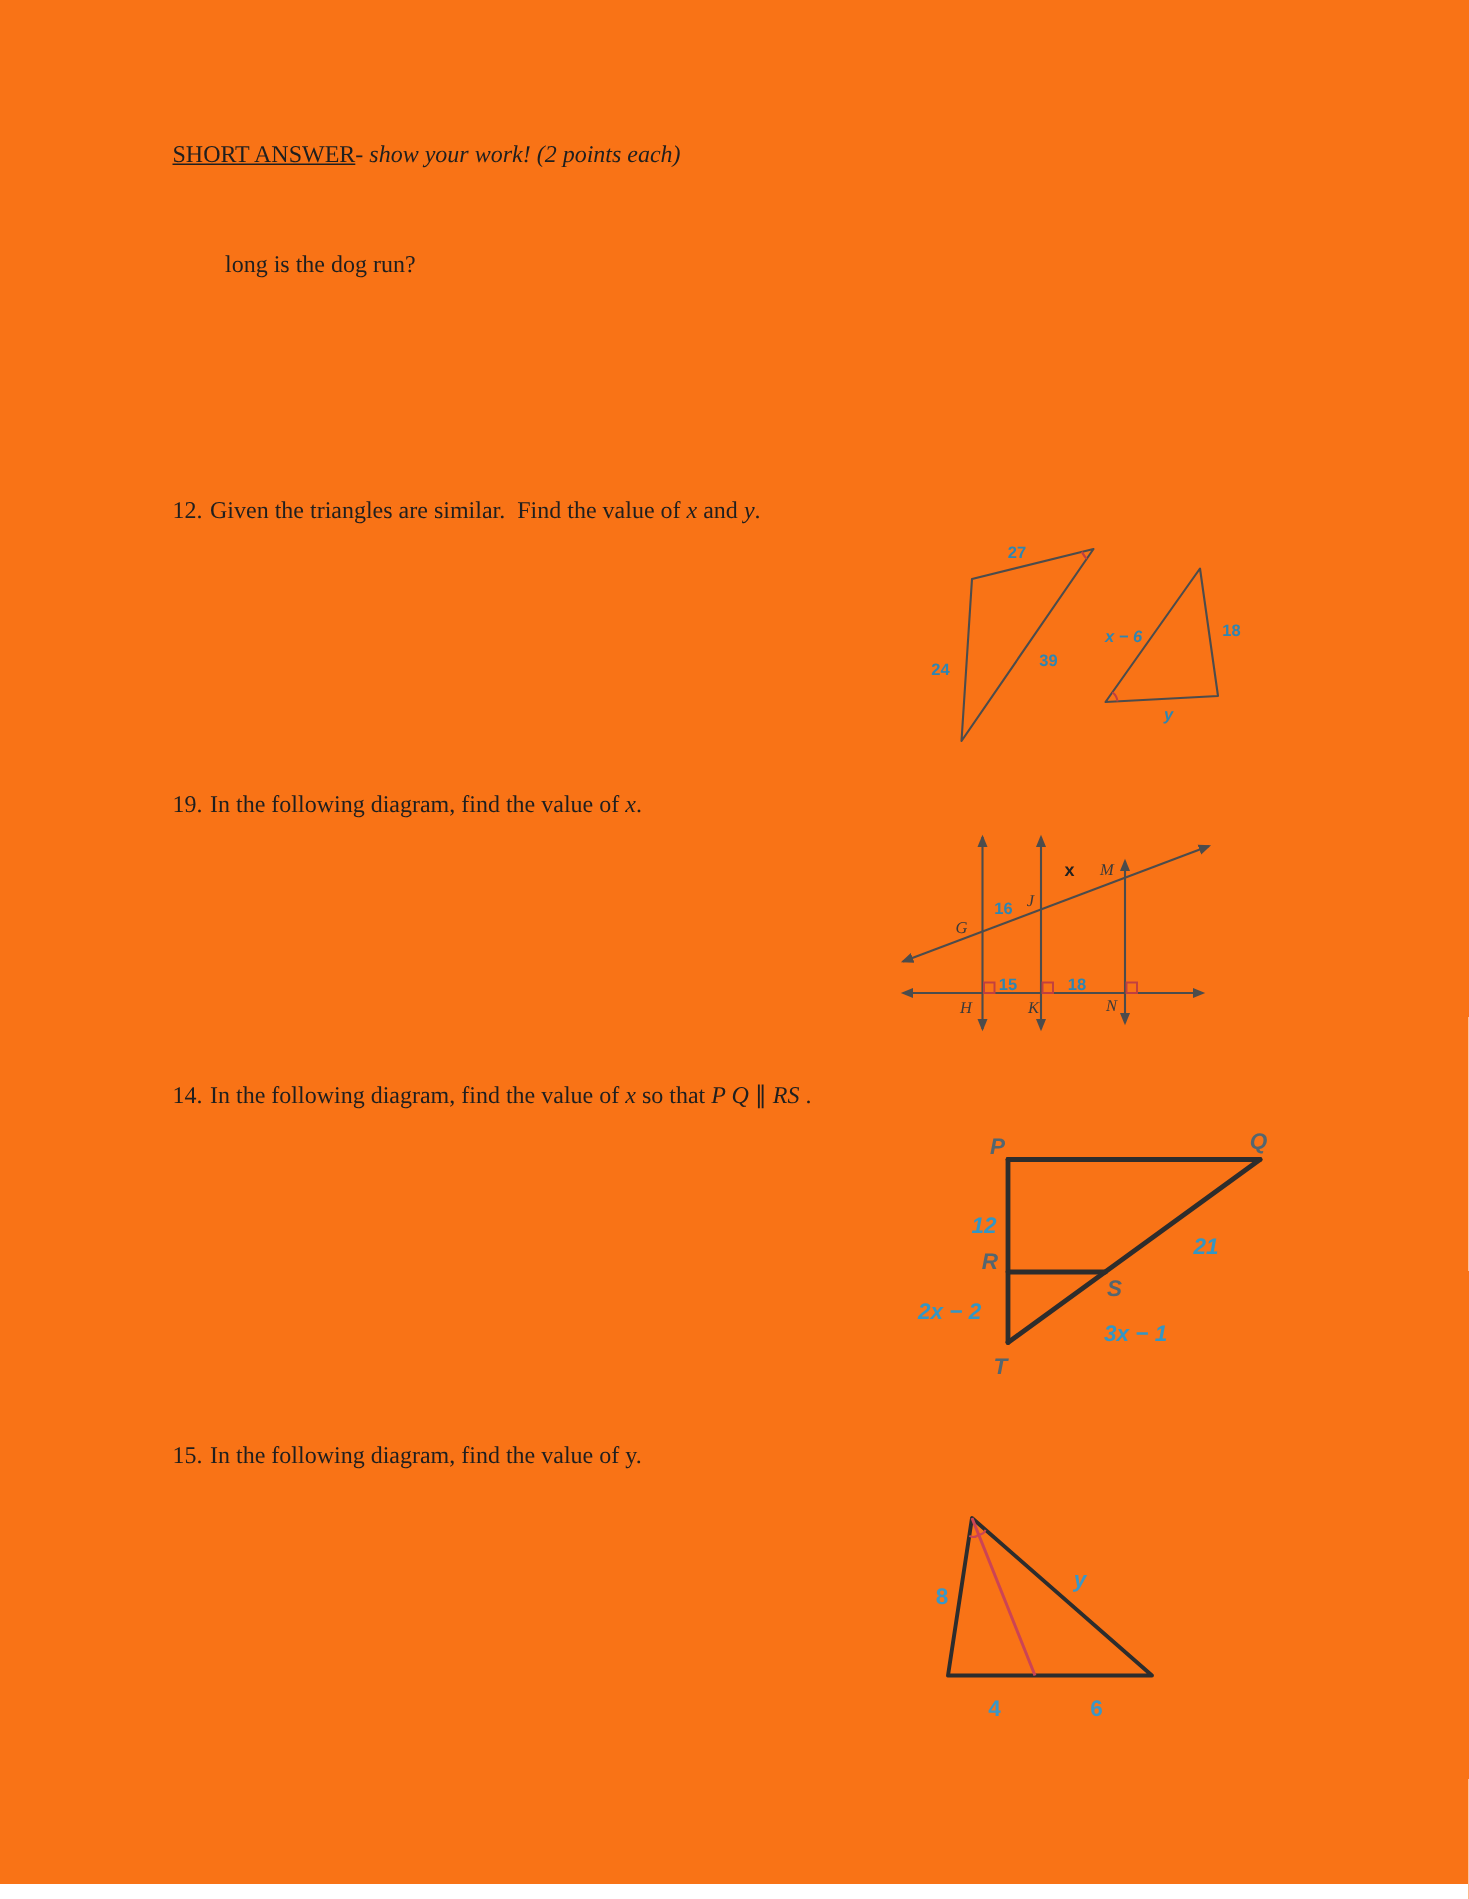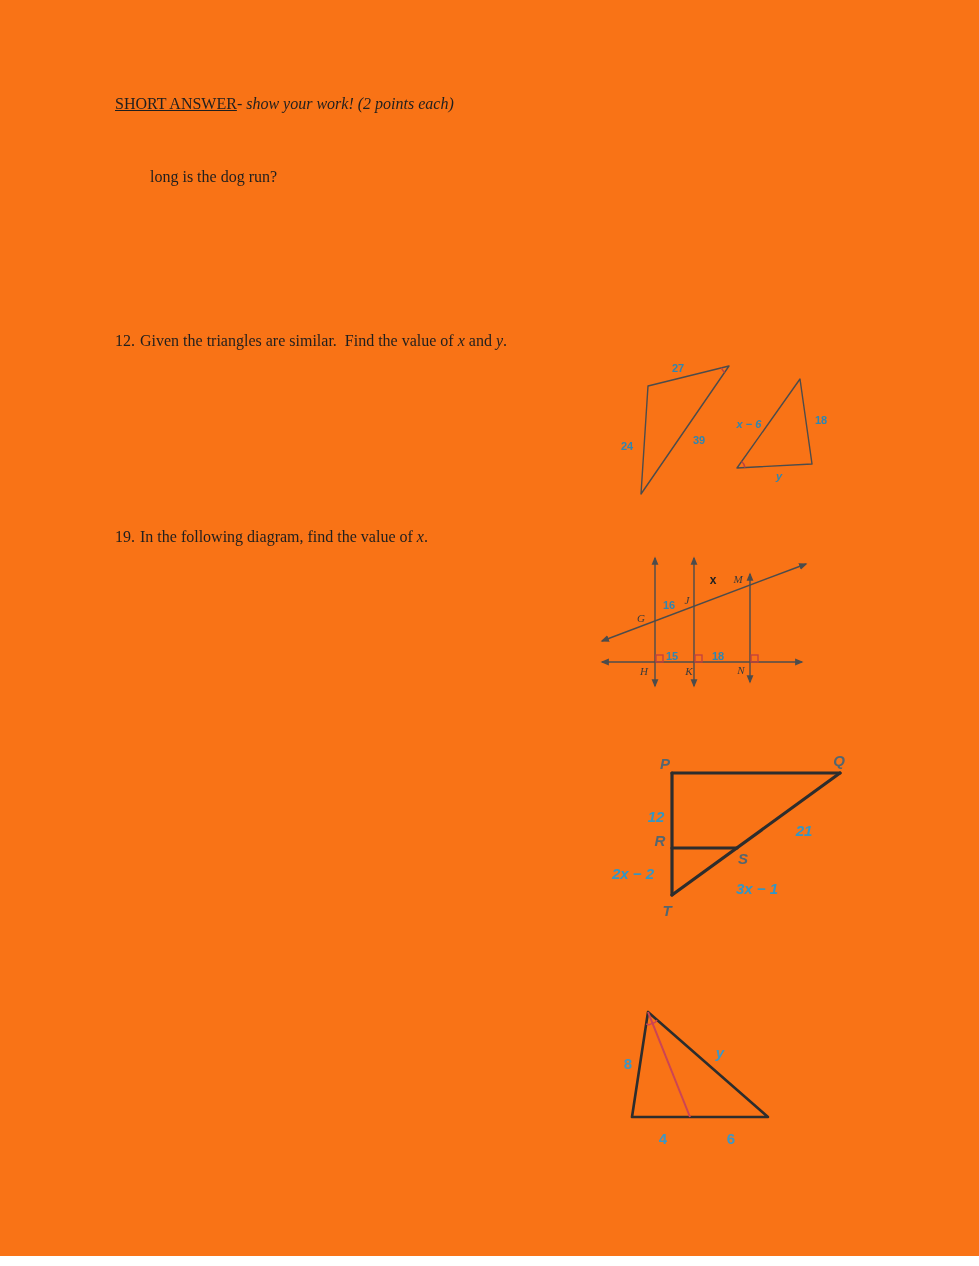--- a/index.html
+++ b/index.html
@@ -85,20 +85,23 @@
       <text class="lab-dark" x="52" y="127">H</text>
       <text class="lab-dark" x="97" y="127">K</text>
       <text class="lab-dark" x="149" y="126">N</text>
       <text class="lab-blue" x="77" y="61">16</text>
       <text class="lab-x" x="121" y="36">x</text>
       <text class="lab-blue" x="80" y="112">15</text>
       <text class="lab-blue" x="126" y="112">18</text>
     </g>
   </svg>
 
+  <div class="abs line" style="left:115px; top:720px;">
+    <span class="qnum">14.</span><span>In the following diagram, find the value of </span><span class="it">x</span><span> so that </span><span class="it">P Q</span><span> ∥ </span><span class="it">RS</span><span> .</span>
+  </div>
 
   <svg class="abs" style="left:575px; top:742px;" width="290" height="180" viewBox="0 0 290 180">
     <g stroke="#2d2d2d" stroke-width="3.2" stroke-linecap="round" fill="none">
       <line x1="97" y1="31" x2="265" y2="31"></line>
       <line x1="97" y1="31" x2="97" y2="153"></line>
       <line x1="265" y1="31" x2="97" y2="153"></line>
       <line x1="97" y1="106" x2="162" y2="106"></line>
     </g>
     <g>
       <text class="lab14-v" x="90" y="27">P</text>
@@ -106,20 +109,23 @@
       <text class="lab14-v" x="85" y="104">R</text>
       <text class="lab14-v" x="168" y="122">S</text>
       <text class="lab14-v" x="92" y="174">T</text>
       <text class="lab14-m" x="81" y="80">12</text>
       <text class="lab14-m" x="229" y="94">21</text>
       <text class="lab14-m start" x="37" y="137">2x − 2</text>
       <text class="lab14-m start" x="161" y="152">3x − 1</text>
     </g>
   </svg>
 
+  <div class="abs line" style="left:115px; top:962px;">
+    <span class="qnum">15.</span><span>In the following diagram, find the value of </span><span>y</span><span>.</span>
+  </div>
 
   <svg class="abs" style="left:612px; top:998px;" width="185" height="152" viewBox="0 0 185 152">
     <path d="M36,14 L20,119 L156,119 Z" stroke="#2d2d2d" stroke-width="2.6" fill="none" stroke-linejoin="round"></path>
     <line x1="36" y1="14" x2="78" y2="119" stroke="#cc4454" stroke-width="2"></line>
     <g stroke="#cc4454" stroke-width="1.4" fill="none">
       <path d="M34.2,25.9 Q37.5,27.8 40.5,25.1"></path>
       <path d="M40.5,25.1 Q43.8,24.9 45.0,21.9"></path>
     </g>
     <g>
       <text class="lab15" x="16" y="71">8</text>

